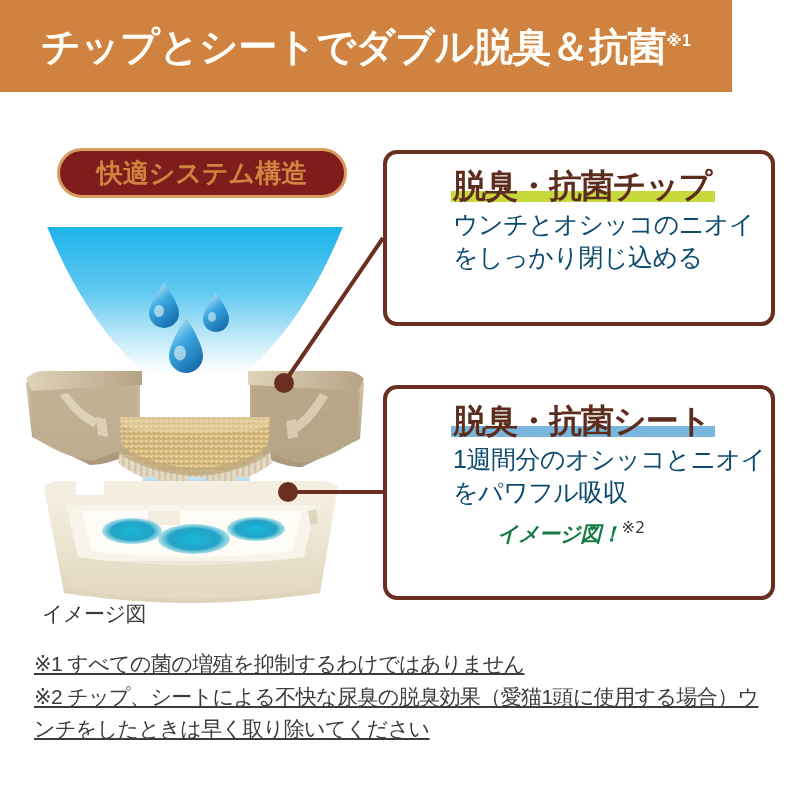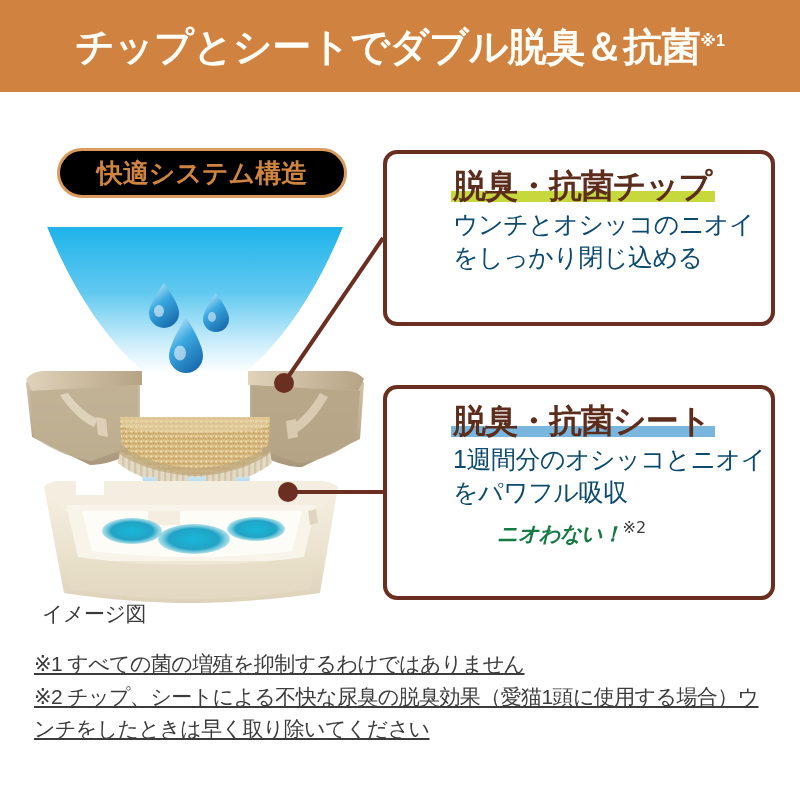--- a/index.html
+++ b/index.html
@@ -16,21 +16,21 @@
     width: 800px;
     height: 800px;
     background: #ffffff;
     overflow: hidden;
   }
 
   
   #header-banner {
     position: absolute;
     left: 0; top: 0;
-    width: 800px; height: 92px;
+    width: 732px; height: 92px;
     background: #d08341;
     display: flex;
     align-items: center;
     justify-content: center;
   }
   #header-title {
     color: #fffdf7;
     font-size: 39px;
     font-weight: bold;
     letter-spacing: -0.5px;
@@ -48,21 +48,21 @@
   #system-badge {
     position: absolute;
     left: 57px; top: 148px;
     width: 290px; height: 50px;
     border: 3px solid #d99c5e;
     border-radius: 26px;
     box-sizing: border-box;
     display: flex;
     align-items: center;
     justify-content: center;
-    background: #000000;
+    background: #7f1d1d;
   }
   #system-badge span {
     color: #cf8540;
     font-size: 26px;
     font-weight: bold;
     letter-spacing: 0px;
     white-space: nowrap;
   }
 
   
@@ -325,21 +325,21 @@
     <div class="callout-body">ウンチとオシッコのニオイをしっかり閉じ込める</div>
   </div>
 
   <div class="callout" id="callout-sheet">
     <div class="callout-heading" id="heading-sheet">
       <span class="hl"></span>
       <span class="txt">脱臭・抗菌シート</span>
     </div>
     <div class="callout-body">1週間分のオシッコとニオイをパワフル吸収</div>
     <div id="handwritten">
-      <span class="l2"><span>ニオわない！</span><span class="note">※2</span></span>
+      <span class="l2"><span>イメージ図！</span><span class="note">※2</span></span>
     </div>
   </div>
 
   <svg id="connectors" viewBox="0 0 800 800" xmlns="http://www.w3.org/2000/svg">
 
     <line x1="383" y1="238" x2="286" y2="380" stroke="#6b2f21" stroke-width="4"></line>
     <circle cx="284" cy="383" r="10" fill="#6b2f21"></circle>
 
     <line x1="383" y1="492" x2="290" y2="492" stroke="#6b2f21" stroke-width="4"></line>
     <circle cx="288" cy="492" r="10" fill="#6b2f21"></circle>

